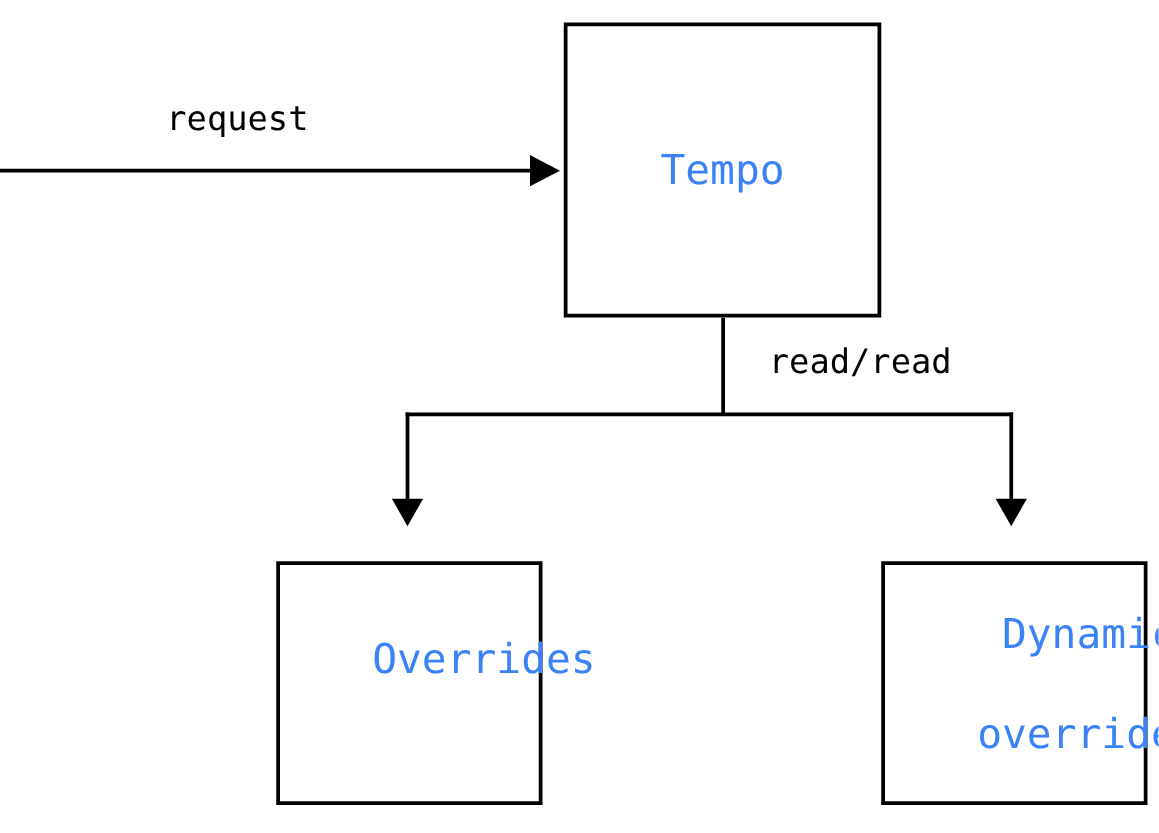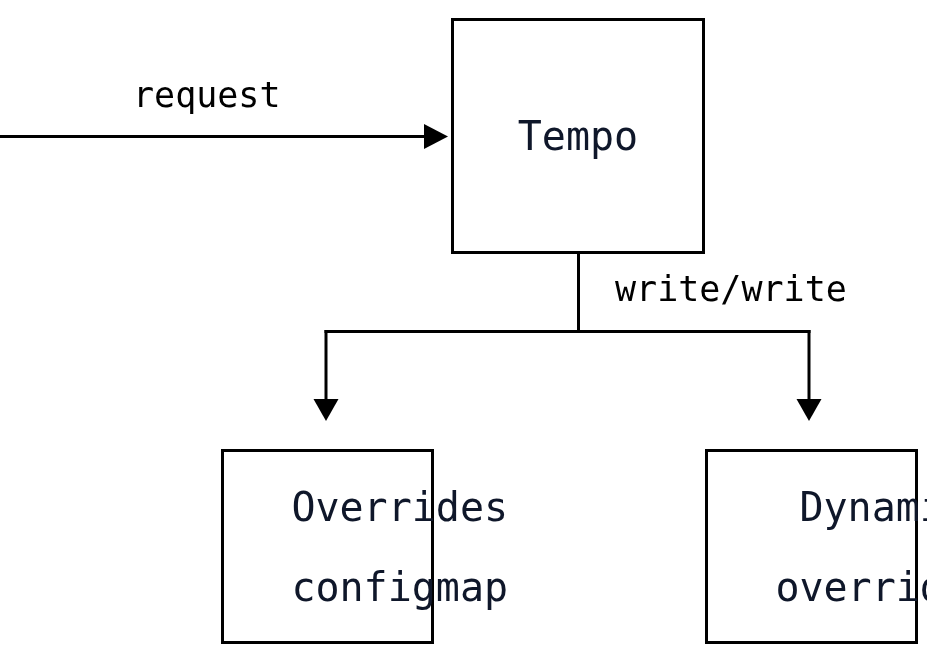--- a/index.html
+++ b/index.html
@@ -21,30 +21,30 @@
     box-sizing: border-box;
     border: 3px solid #000000;
     background: #ffffff;
     display: flex;
     align-items: center;
     justify-content: center;
     text-align: center;
   }
   .node-label {
     font-family: "DejaVu Sans Mono", "Liberation Mono", monospace;
-    font-size: 40px;
+    font-size: 33px;
     line-height: 40px;
-    color: #0f172a;
+    color: #3b82f6;
     white-space: pre;
     letter-spacing: 0;
   }
   .edge-label {
     position: absolute;
     font-family: "DejaVu Sans Mono", "Liberation Mono", monospace;
-    font-size: 35px;
+    font-size: 27px;
     line-height: 35px;
     color: #000000;
     white-space: pre;
   }
   .edge-svg {
     position: absolute;
     left: 0;
     top: 0;
     width: 927px;
     height: 666px;
@@ -78,30 +78,29 @@
 
     <g>
       <line x1="809" y1="330" x2="809" y2="401" stroke="#000000" stroke-width="3"></line>
       <polygon points="796.5,399 821.5,399 809,421" fill="#000000"></polygon>
     </g>
   </svg>
 
   <div class="edge-label" style="left:133px; top:78px;">request</div>
 
 
-  <div class="edge-label" style="left:615px; top:272px;">write/write</div>
+  <div class="edge-label" style="left:615px; top:272px;">read/read</div>
 
   <div class="node-box" style="left:451px; top:18px; width:254px; height:236px;">
     <span class="node-label">Tempo</span>
   </div>
 
   <div class="node-box" style="left:221px; top:449px; width:213px; height:195px;">
     <span class="node-label">
       <span>Overrides</span><br>
-      <span>configmap</span>
     </span>
   </div>
 
   <div class="node-box" style="left:705px; top:449px; width:213px; height:195px;">
     <span class="node-label">
       <span>Dynamic</span><br>
       <span>overrides</span>
     </span>
   </div>
 

